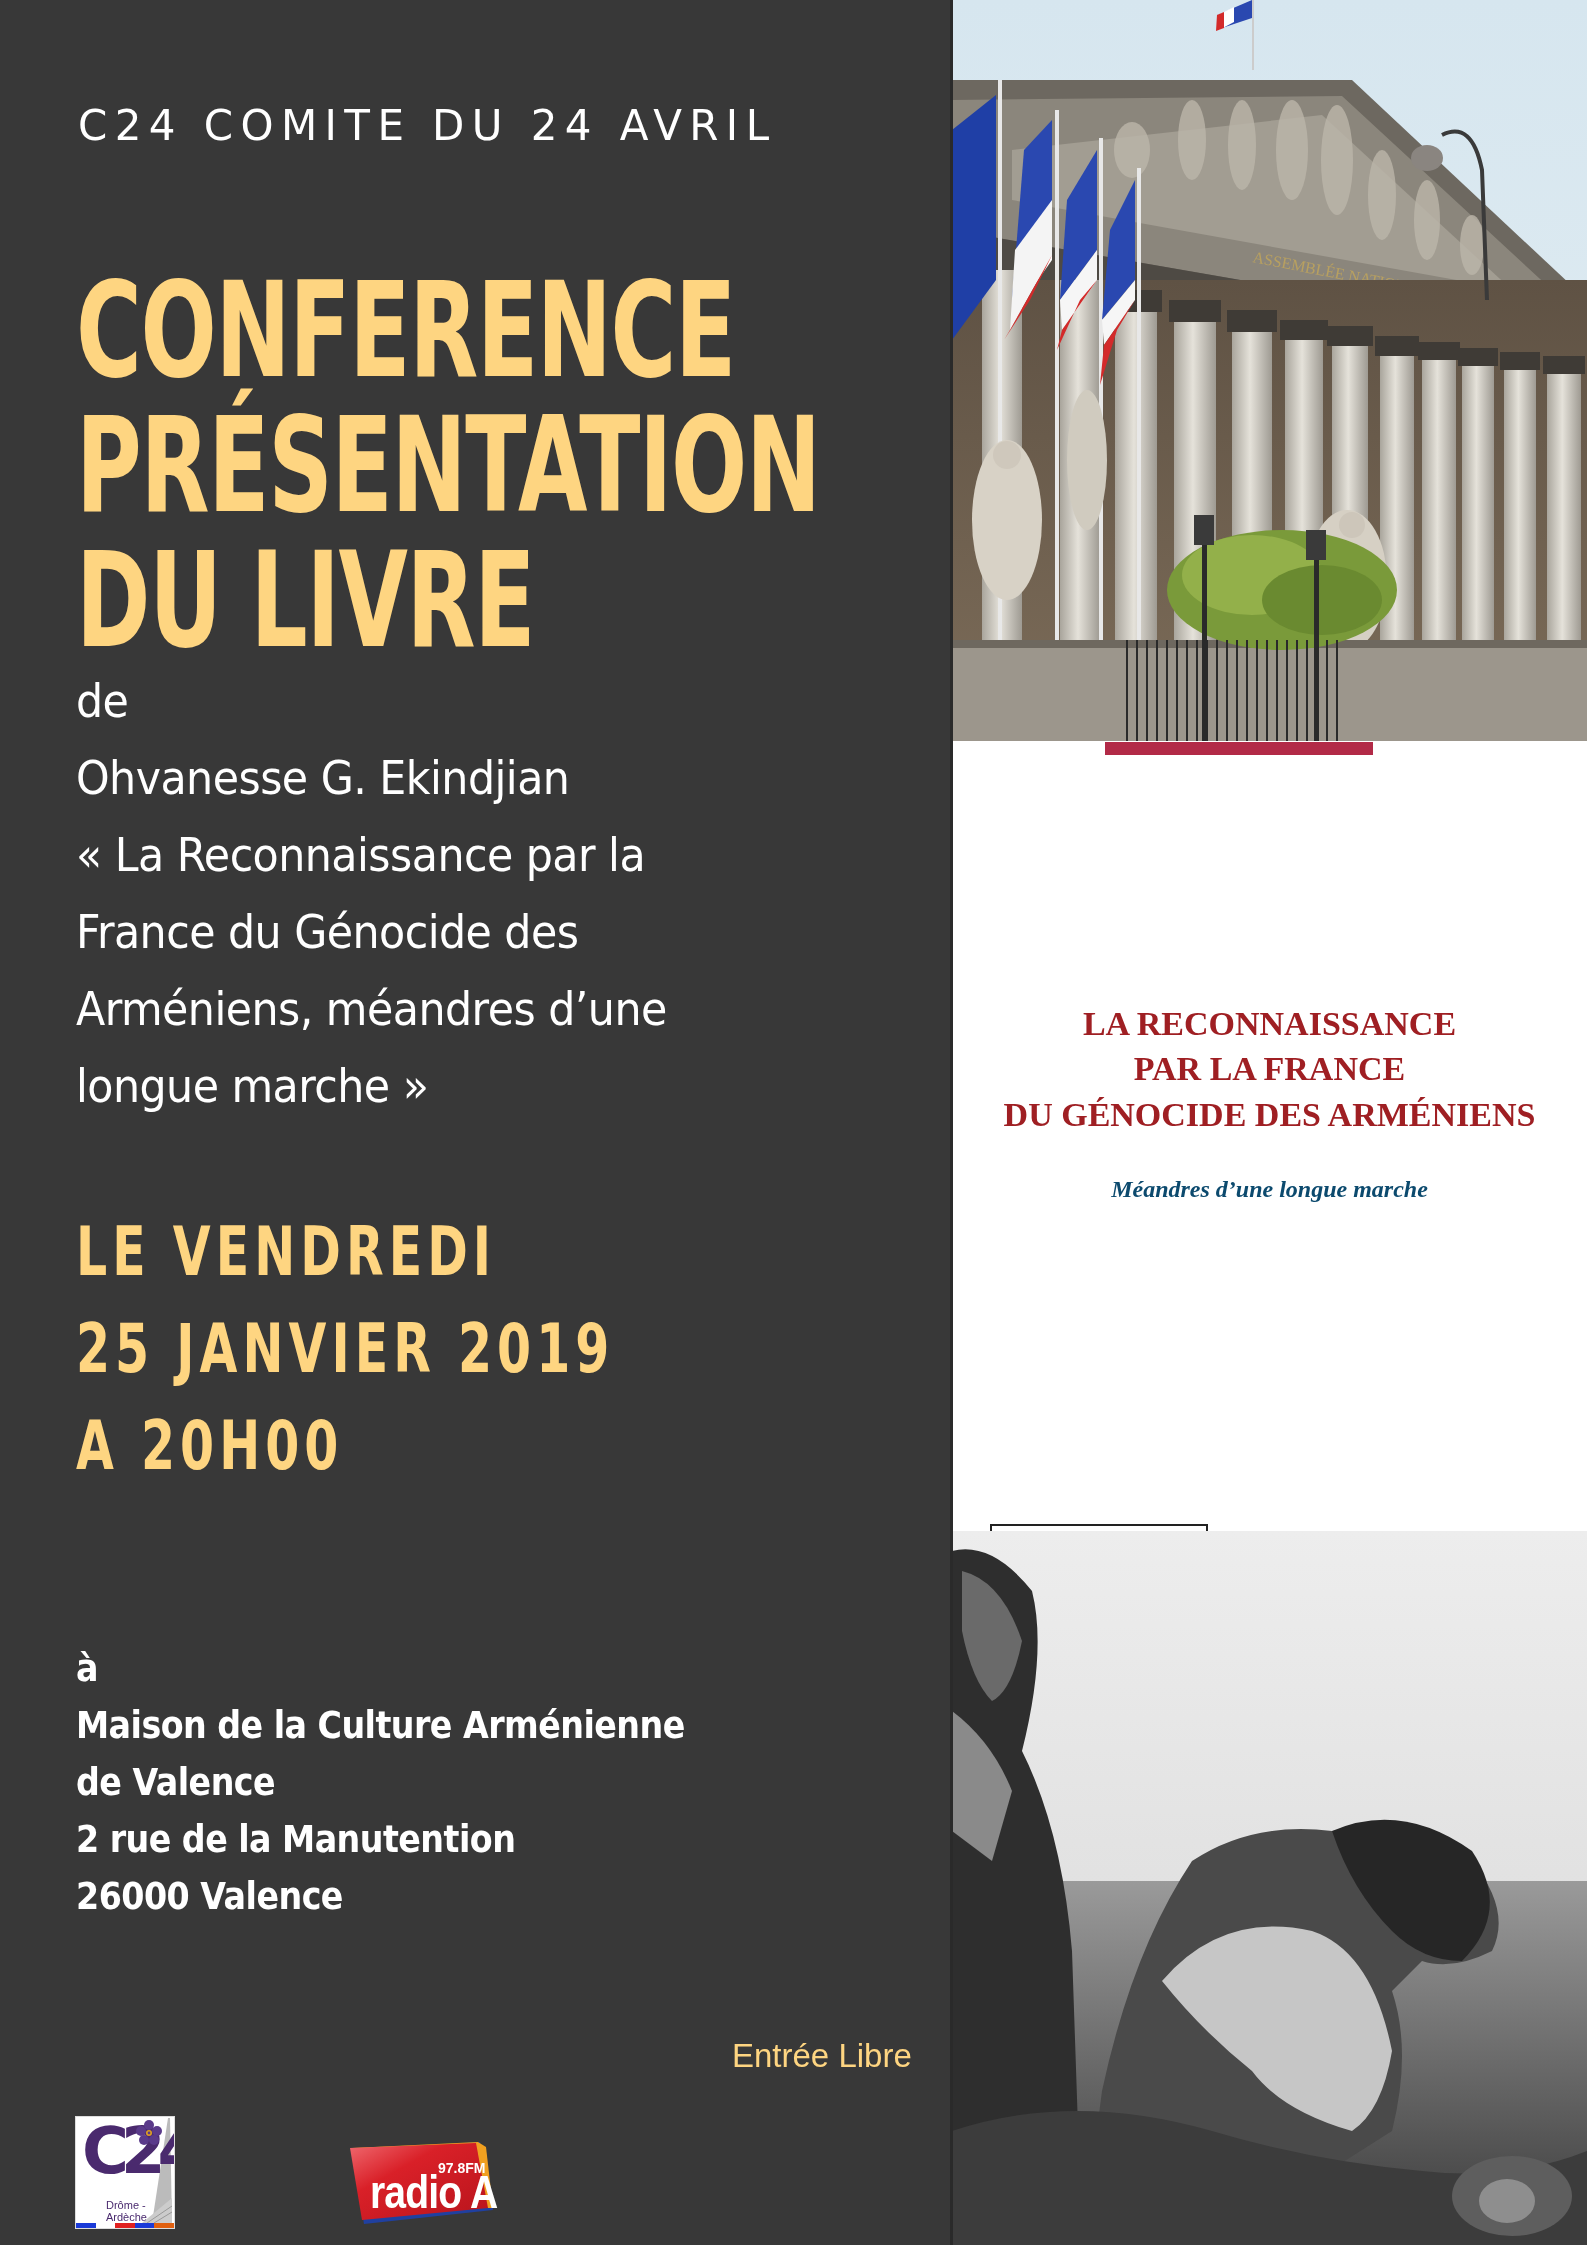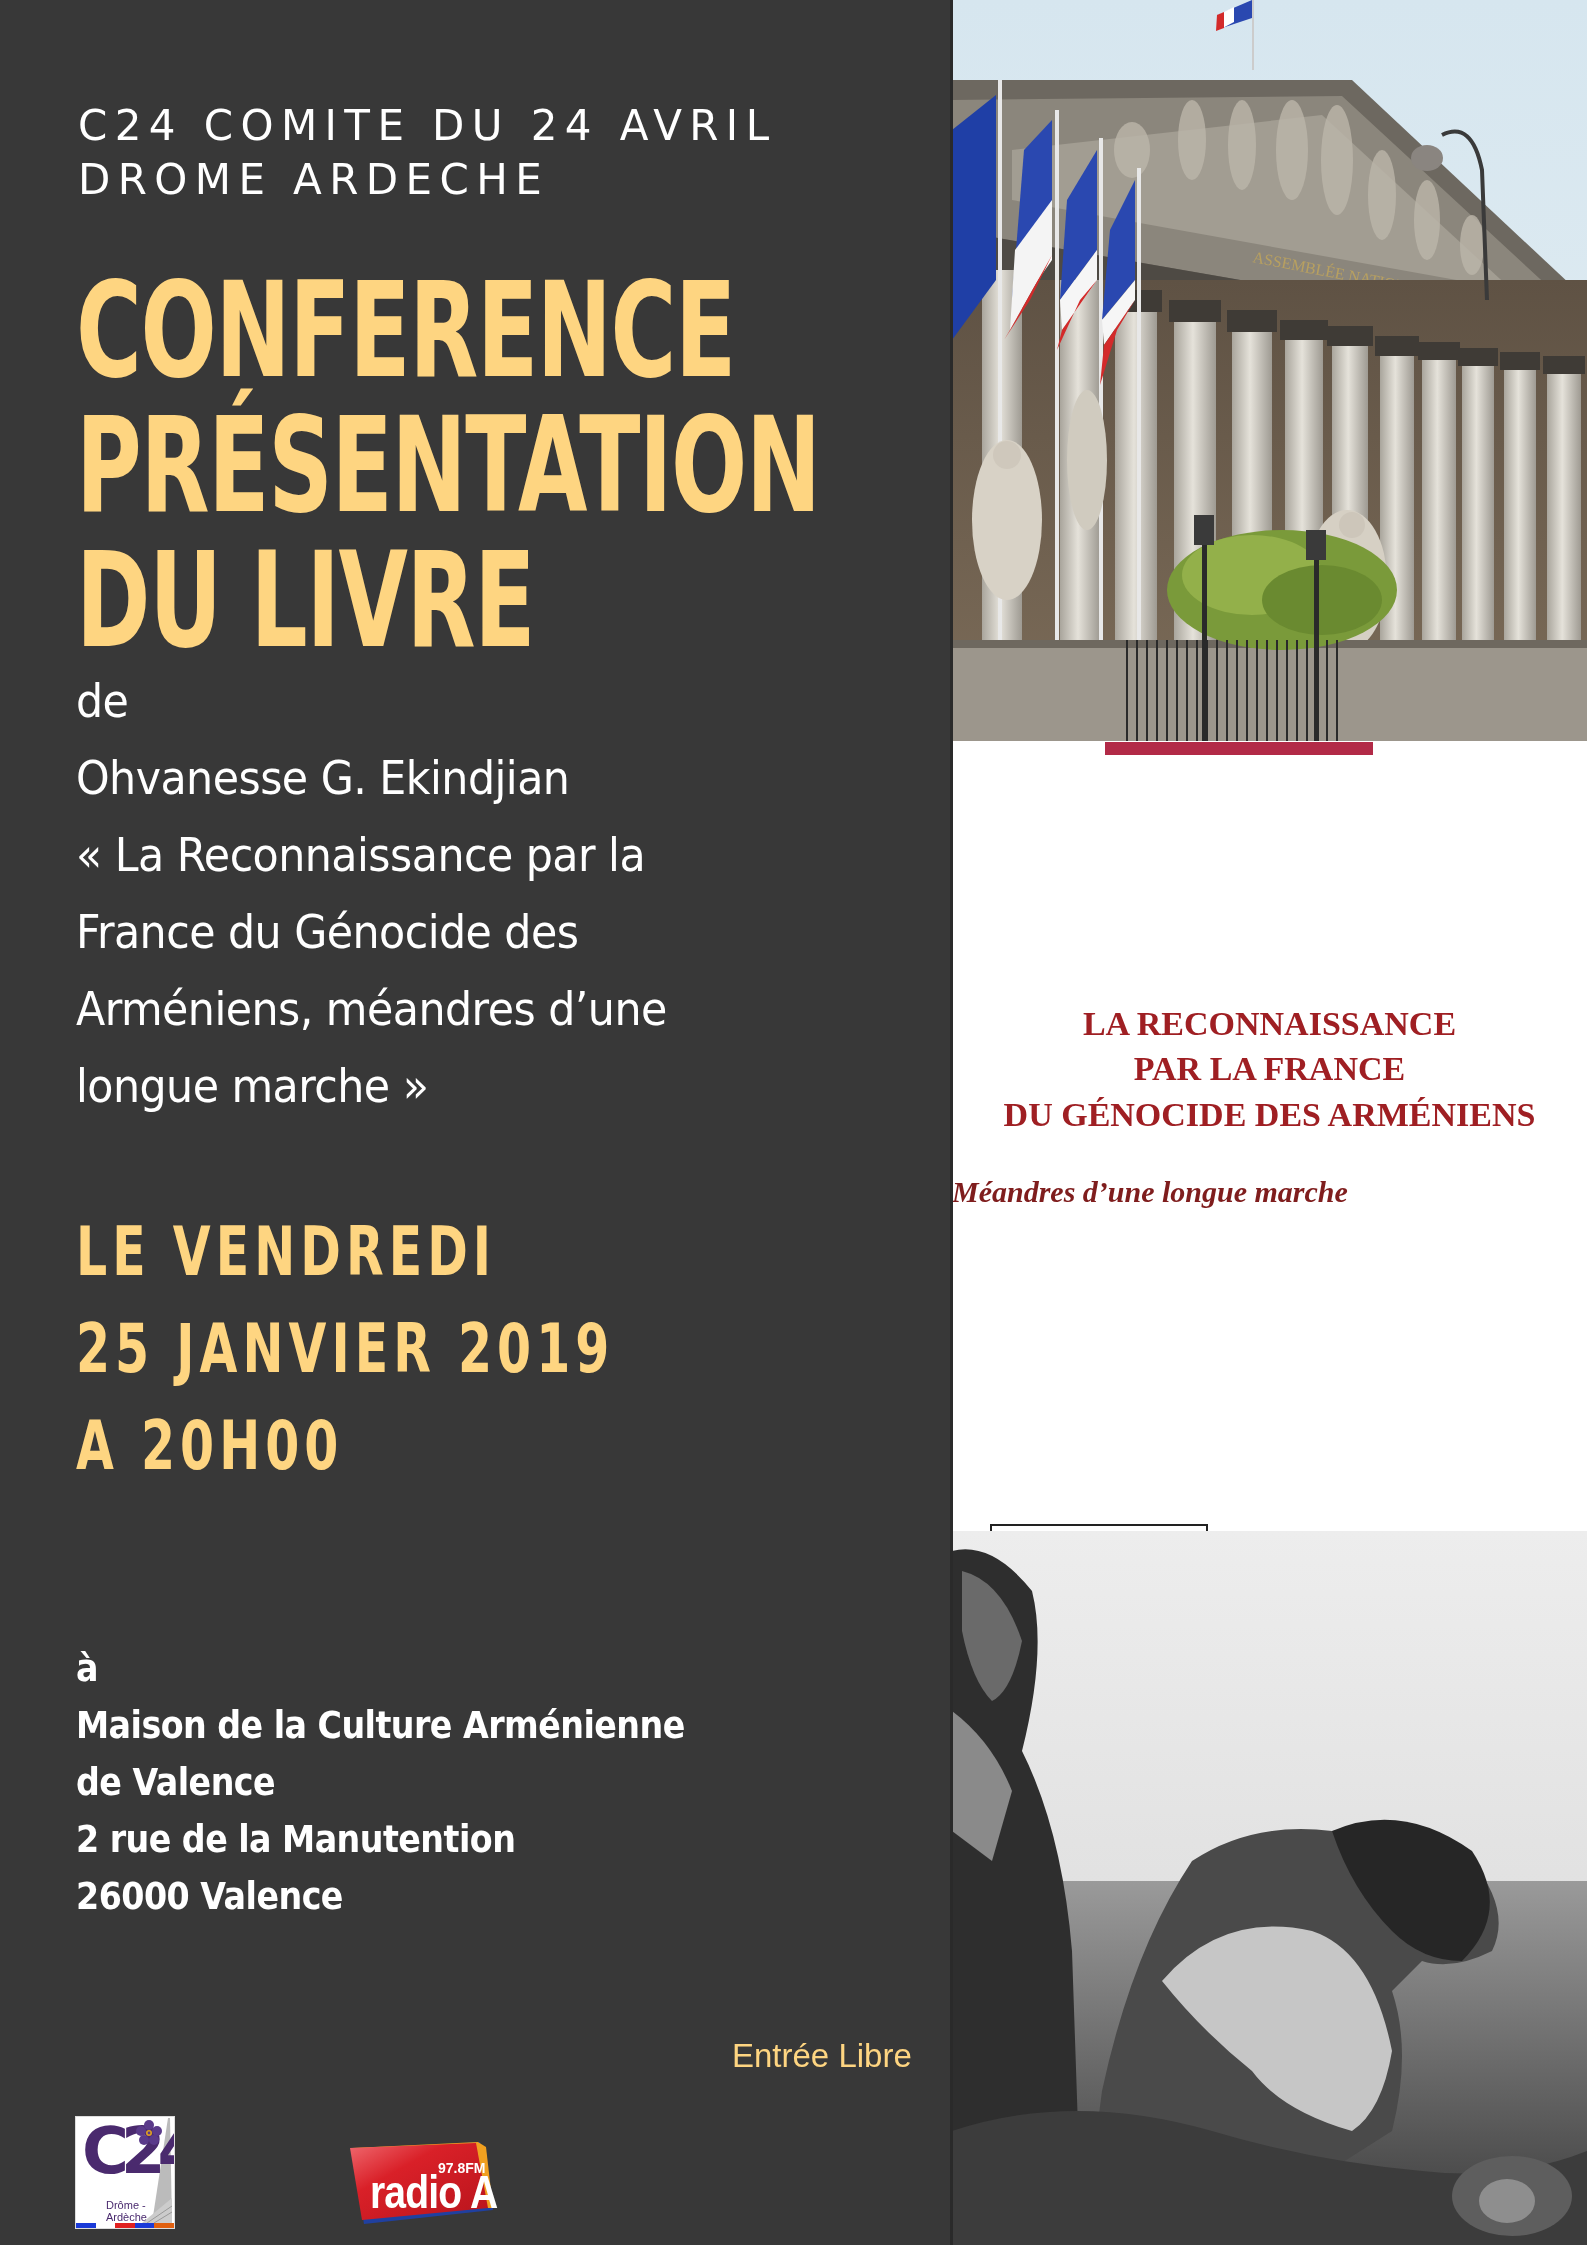--- a/index.html
+++ b/index.html
@@ -89,39 +89,38 @@
   
   .right-col { position: absolute; left: 952px; top: 0; width: 635px; height: 2245px; background: #ffffff; overflow: hidden; }
   .photo-building { position: absolute; left: 0; top: 0; width: 635px; height: 741px; overflow: hidden; }
   .accent-bar { position: absolute; left: 153px; top: 742px; width: 268px; height: 13px; background: #b22a47; }
 
   .cover-title {
     position: absolute; left: 0; width: 635px; text-align: center; color: #9f1f23;
     font-family: "Liberation Serif", serif; font-weight: bold; font-size: 34px; line-height: 1;
   }
   .cover-sub {
-    position: absolute; left: 0; width: 635px; color: #7f1d1d;
+    position: absolute; left: 0; width: 635px; text-align: center; color: #0c4a6e;
     font-family: "Liberation Serif", serif; font-weight: bold; font-style: italic;
-    font-size: 30px; line-height: 1;
+    font-size: 24px; line-height: 1;
   }
 
   .cover-bracket {
     position: absolute; left: 38px; top: 1524px; width: 218px; height: 8px;
     border: 2px solid #222222; border-bottom: none;
   }
 
   .photo-archive { position: absolute; left: 0; top: 1531px; width: 635px; height: 714px; overflow: hidden; }
   .panel-divider { position: absolute; left: 950px; top: 0; width: 3px; height: 2245px; background: #2a2a2a; }
 </style>
 </head>
 <body>
 
 <div class="left-panel">
   <div class="org-line l1">C24 COMITE DU 24 AVRIL</div>
-  <div class="org-line l2">DROME ARDECHE</div>
 
   <div class="headline h1">CONFERENCE</div>
   <div class="headline h2">PRÉSENTATION</div>
   <div class="headline h3">DU LIVRE</div>
 
   <div class="body-line" style="top:666px;">de</div>
   <div class="body-line" style="top:743px;">Ohvanesse G. Ekindjian</div>
   <div class="body-line" style="top:820px;">« La Reconnaissance par la</div>
   <div class="body-line" style="top:897px;">France du Génocide des</div>
   <div class="body-line" style="top:974px;">Arméniens, méandres d’une</div>

